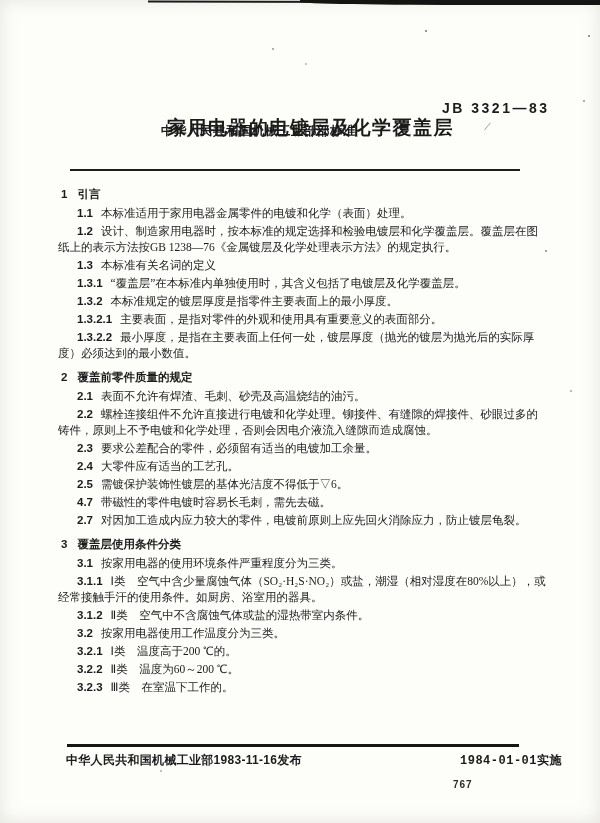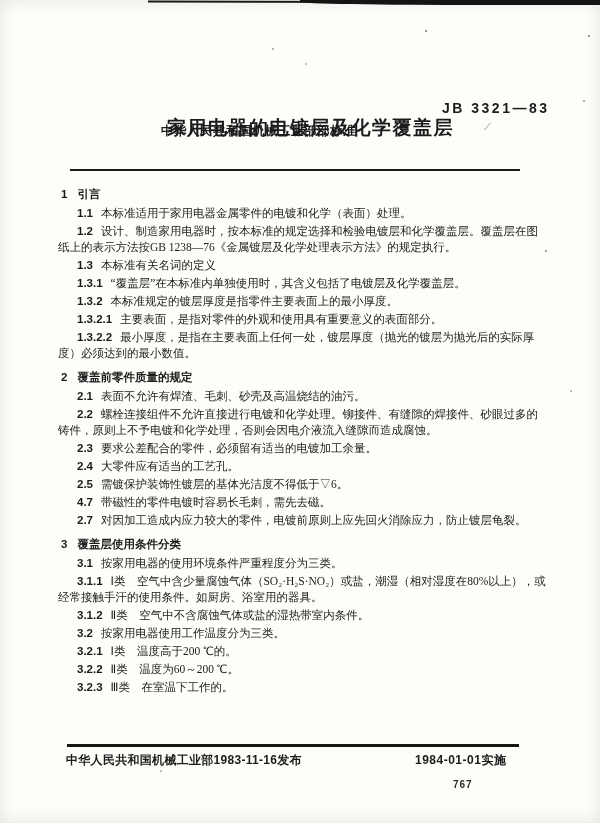--- a/index.html
+++ b/index.html
@@ -36,21 +36,21 @@
   .sec-heading{font-family:Liberation Sans, sans-serif;font-weight:bold;
     font-size:11.5px;margin:0 0 3px 0;padding-left:5px;}
   .sec-heading .h-num{margin-right:10px;}
   .para{margin:2px;text-indent:19px;}
   .clause-num{font-family:"Liberation Sans",sans-serif;font-weight:bold;margin-right:8px;white-space:nowrap;}
 
   
   .foot-rule{position:absolute;top:744px;left:67px;width:452px;height:2.5px;background:#161616;}
   .foot-left{position:absolute;top:752px;left:66px;font-family:"Liberation Sans",sans-serif;
     font-weight:bold;font-size:12px;letter-spacing:.3px;}
-  .foot-right{position:absolute;top:752px;left:415px;font-family:Liberation Sans, sans-serif;
+  .foot-right{position:absolute;top:752px;left:460px;font-family:Liberation Mono, monospace;
     font-weight:bold;font-size:12px;letter-spacing:.5px;}
   .page-num{position:absolute;top:779px;left:453px;font-family:"Liberation Sans",sans-serif;
     font-weight:bold;font-size:10px;letter-spacing:1px;color:#2a2a2a;}
 </style>
 </head>
 <body>
 
 <div class="page">
 
   <div class="edge-streak-1"></div>

